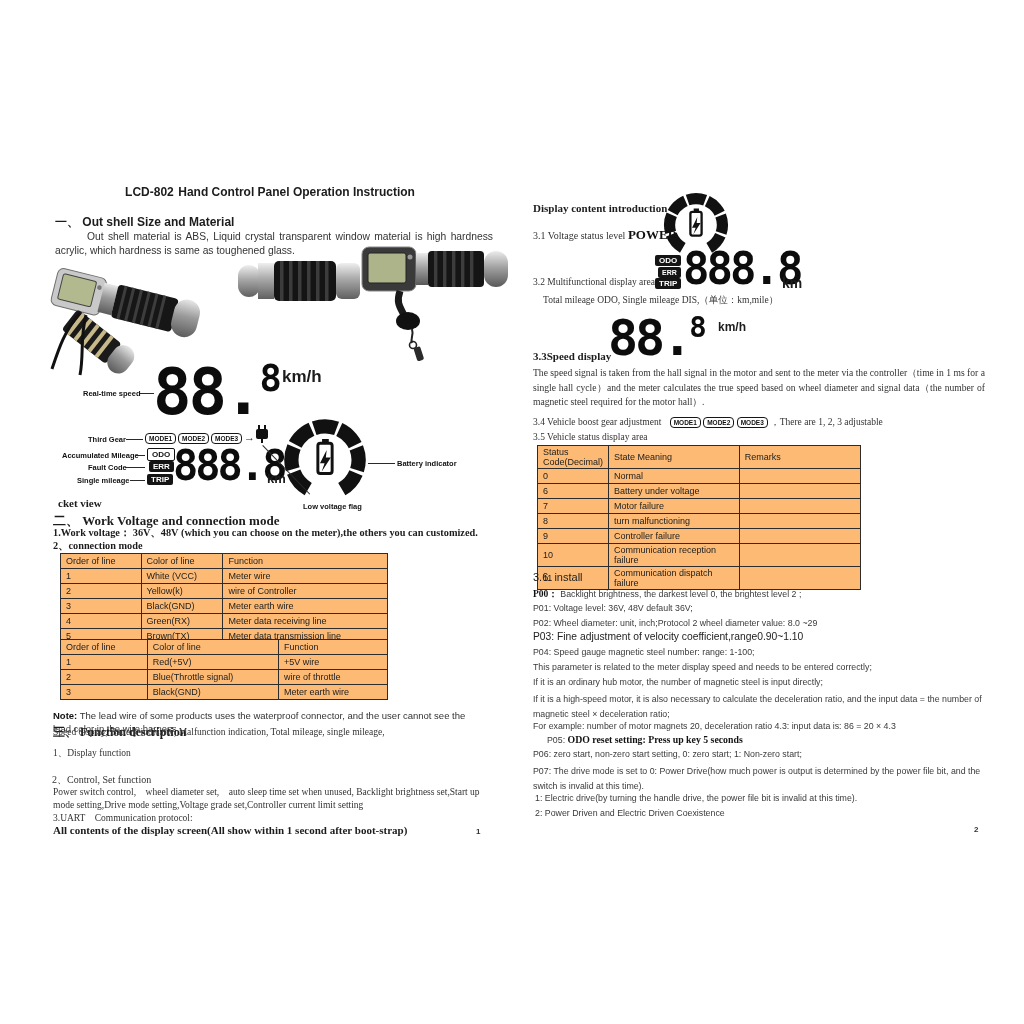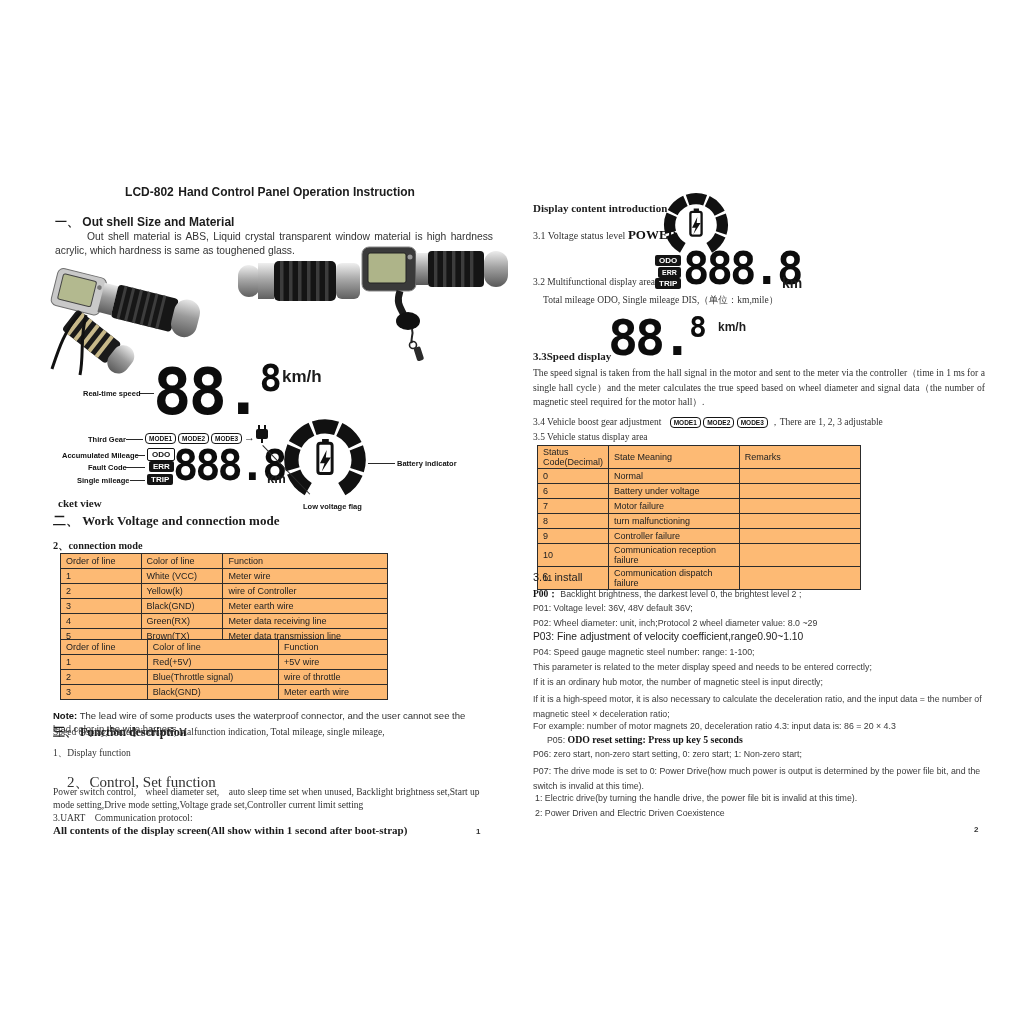--- a/index.html
+++ b/index.html
@@ -176,20 +176,21 @@
 
     <div class="dline" style="left:213px;top:270px;width:68px;transform:rotate(46deg);"></div>
     <div class="abs lbl" style="left:253px;top:327px;">Low voltage flag</div>
 
     <div class="abs serif b" style="left:8px;top:322px;font-size:11px;text-align:center;">cket view</div>
 
     <div class="abs serif b" style="left:3px;top:337px;font-size:13px;">
       <span>二、</span>
       <span>Work Voltage and connection mode</span>
     </div>
+    <div class="abs serif b" style="left:3px;top:351px;font-size:10.3px;white-space:nowrap;">1.Work voltage： 36V、48V (which you can choose on the meter),the others you can customized.</div>
     <div class="abs serif b" style="left:3px;top:364px;font-size:10.3px;">2、connection mode</div>
 
     <table class="abs" style="left:10px;top:378px;width:328px;">
       <thead>
           <tr>
             <th>Order of line</th>
             <th>Color of line</th>
             <th>Function</th>
           </tr>
         </thead>
@@ -253,21 +254,21 @@
       <span class="b" style="color:#111;">Note:</span>
       <span>The lead wire of some products uses the waterproof connector, and the user cannot see the lead color in the wire harness</span>
     </div>
 
     <div class="abs serif b" style="left:3px;top:549px;font-size:12px;">
       <span>三、</span>
       <span>Function description</span>
     </div>
     <div class="abs serif" style="left:3px;top:572px;font-size:9.5px;color:#333;">1、Display function</div>
     <div class="abs serif" style="left:3px;top:552px;font-size:9.5px;color:#333;">Speed display, Battery indicator, Malfunction indication, Total mileage, single mileage,</div>
-    <div class="abs serif" style="left:17px;top:598px;font-size:15px;color:#333;">2、Control, Set function</div>
+    <div class="abs serif" style="left:2px;top:598px;font-size:10px;color:#333;">2、Control, Set function</div>
     <div class="abs serif" style="left:3px;top:611px;width:440px;font-size:9.5px;line-height:13px;color:#333;">Power switch control,　wheel diameter set,　auto sleep time set when unused, Backlight brightness set,Start up mode setting,Drive mode setting,Voltage grade set,Controller current limit setting</div>
     <div class="abs serif" style="left:3px;top:637px;font-size:9.5px;color:#333;">3.UART　Communication protocol:</div>
     <div class="abs serif b" style="left:3px;top:649px;font-size:11px;">All contents of the display screen(All show within 1 second after boot-strap)</div>
 
     <div class="abs pagenum" style="left:426px;top:652px;">1</div>
   </div>
 
   <div class="abs" style="left:530px;top:175px;width:460px;height:665px;">
 
     <div class="abs serif b" style="left:3px;top:27px;font-size:11px;">Display content introduction</div>

